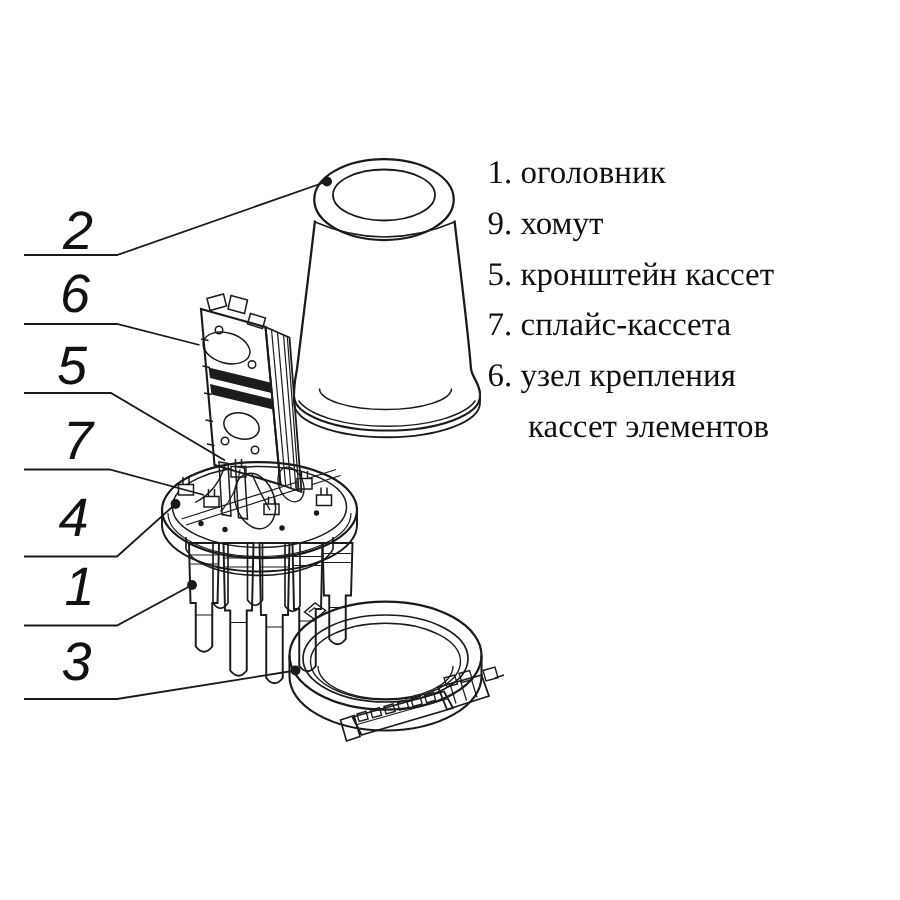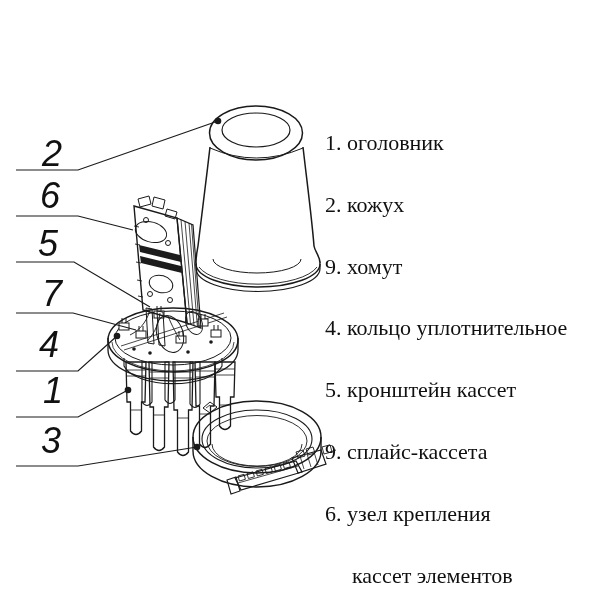--- a/index.html
+++ b/index.html
@@ -2,21 +2,21 @@
 <html><head>
 <meta charset="utf-8">
 <style>
   html,body{margin:0;padding:0;background:#ffffff;}
   .stage{position:relative;width:600px;height:600px;background:#ffffff;overflow:hidden;
          font-family:"Liberation Serif", serif;}
   .diagram-svg{position:absolute;left:0;top:0;}
   .legend{position:absolute;left:325px;top:98px;color:#101010;
           font-family:"Liberation Serif", serif;font-size:22px;line-height:33.8px;
           white-space:nowrap;}
-  .legend-line{height:33.8px;margin-top:28px;}
+  .legend-line{height:33.8px;}
   .legend-line.indent{padding-left:27px;}
   .callout-num{font-family:"Liberation Sans", sans-serif;font-style:italic;
                font-size:36px;fill:#111111;}
   svg .ln{stroke:#1a1a1a;fill:none;}
 </style>
 </head>
 <body>
 
 <div class="stage">
 
@@ -174,22 +174,20 @@
       <text class="callout-num" x="48" y="256">5</text>
       <text class="callout-num" x="52" y="306">7</text>
       <text class="callout-num" x="49" y="357">4</text>
       <text class="callout-num" x="53" y="403">1</text>
       <text class="callout-num" x="51" y="453">3</text>
     </g>
   </svg>
 
   <div class="legend">
     <div class="legend-line">1. оголовник</div>
-    <div class="legend-line">2. кожух</div>
     <div class="legend-line">9. хомут</div>
-    <div class="legend-line">4. кольцо уплотнительное</div>
     <div class="legend-line">5. кронштейн кассет</div>
-    <div class="legend-line">9. сплайс-кассета</div>
+    <div class="legend-line">7. сплайс-кассета</div>
     <div class="legend-line">6. узел крепления</div>
     <div class="legend-line indent">кассет элементов</div>
   </div>
 
 </div>
 
 </body></html>

